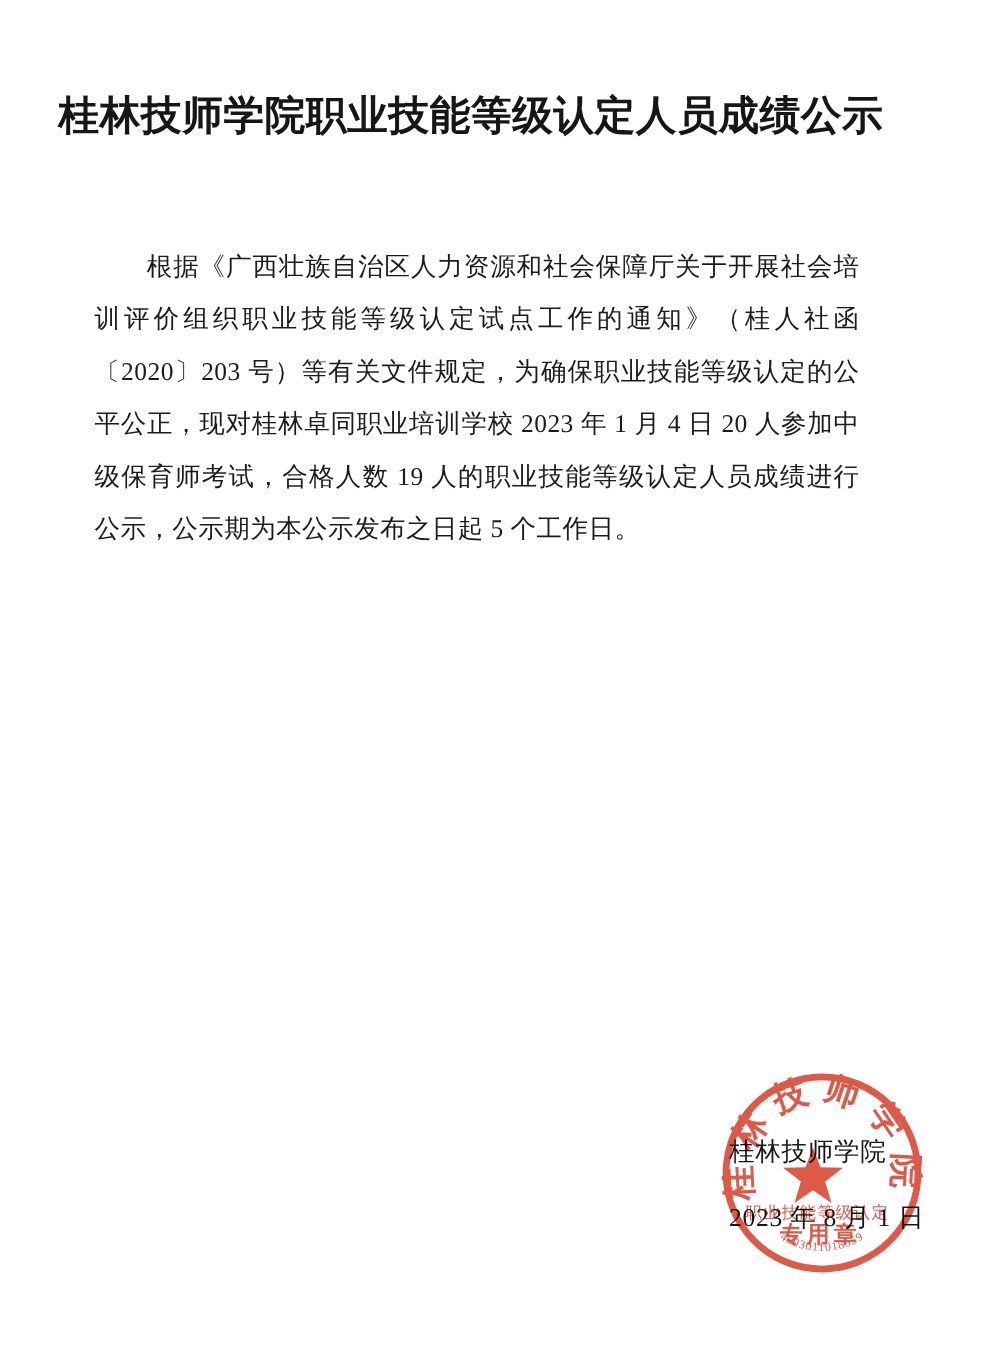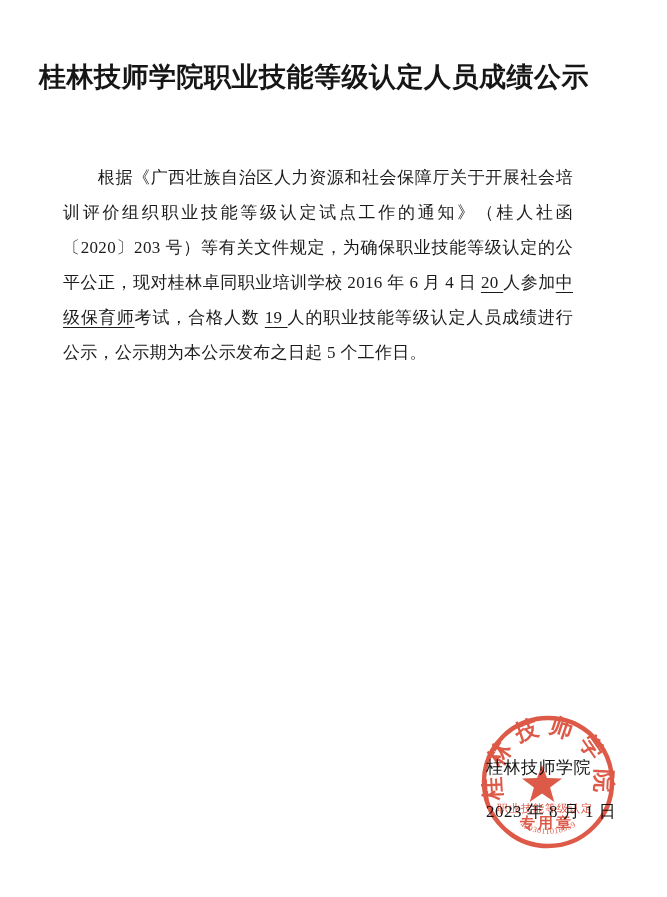--- a/index.html
+++ b/index.html
@@ -27,21 +27,20 @@
     letter-spacing:0.3px;
     text-align:justify;
     text-align-last:left;
     color:#1b1b1b;
   }
   .content p{
     margin:0 0 2px 0;
     text-indent:2.05em;
   }
   .u{
-    text-decoration:underline;
     text-underline-offset:4px;
     text-decoration-thickness:1px;
   }
   .phone{
     display:inline-block;
     margin-left:36px;
   }
   .signature{
     position:absolute;
     left:486px;
@@ -91,21 +90,21 @@
   }
 </style>
 </head>
 <body>
 
 <div class="page">
 
   <h1 class="doc-title">桂林技师学院职业技能等级认定人员成绩公示</h1>
 
   <div class="content">
-    <p><span>根据《广西壮族自治区人力资源和社会保障厅关于开展社会培训评价组织职业技能等级认定试点工作的通知》（桂人社函〔2020〕203 号）等有关文件规定，为确保职业技能等级认定的公平公正，现对桂林卓同职业培训学校 2016 年 6 月 4 日 </span><span class="u">20 </span><span>人参加</span><span class="u">中级保育师</span><span>考试，合格人数 </span><span class="u">19 </span><span>人的职业技能等级认定人员成绩进行公示，公示期为本公示发布之日起 5 个工作日。</span></p>
+    <p><span>根据《广西壮族自治区人力资源和社会保障厅关于开展社会培训评价组织职业技能等级认定试点工作的通知》（桂人社函〔2020〕203 号）等有关文件规定，为确保职业技能等级认定的公平公正，现对桂林卓同职业培训学校 2023 年 1 月 4 日 </span><span class="u">20 </span><span>人参加</span><span class="u">中级保育师</span><span>考试，合格人数 </span><span class="u">19 </span><span>人的职业技能等级认定人员成绩进行公示，公示期为本公示发布之日起 5 个工作日。</span></p>
   </div>
 
   <div class="signature">
     <div class="sig-org">桂林技师学院</div>
     <div class="sig-date">2023 年 8 月 1 日</div>
   </div>
 
   <svg class="seal" viewBox="0 0 160 160" xmlns="http://www.w3.org/2000/svg">
     <defs>
       <path id="sealArcTop" d="M 34.9 96.4 A 48 48 0 1 1 125.1 96.4" fill="none"></path>

